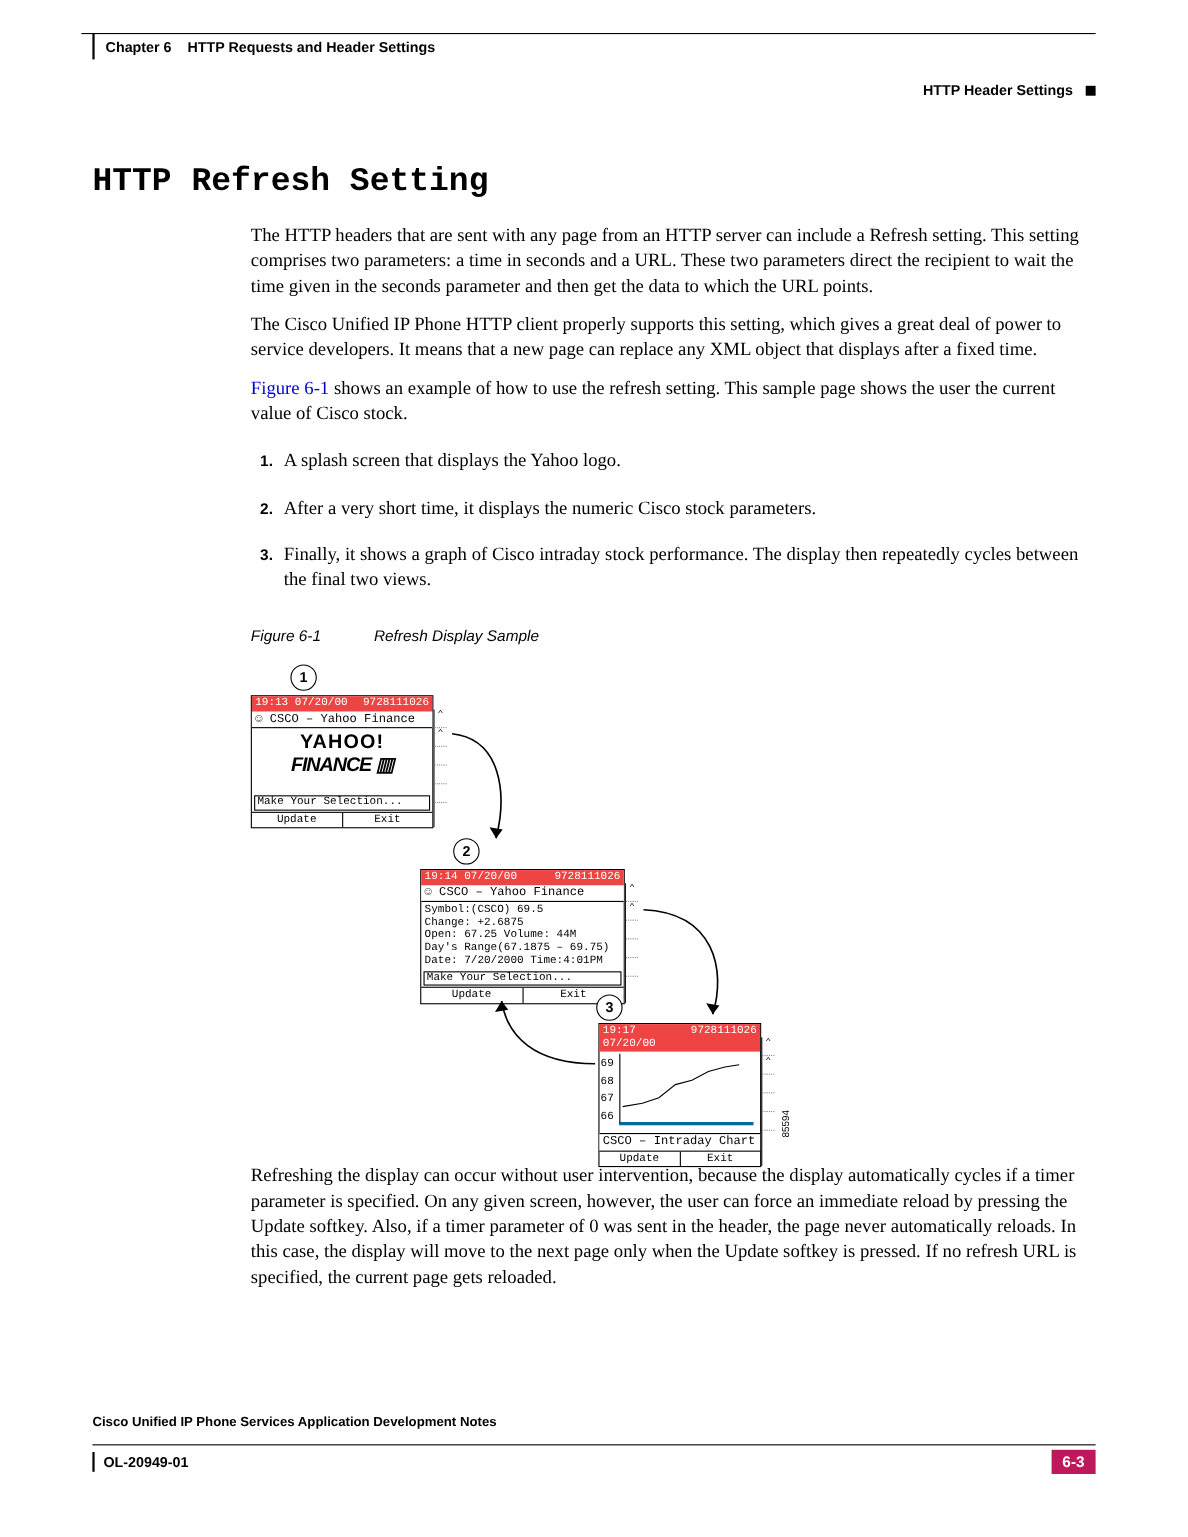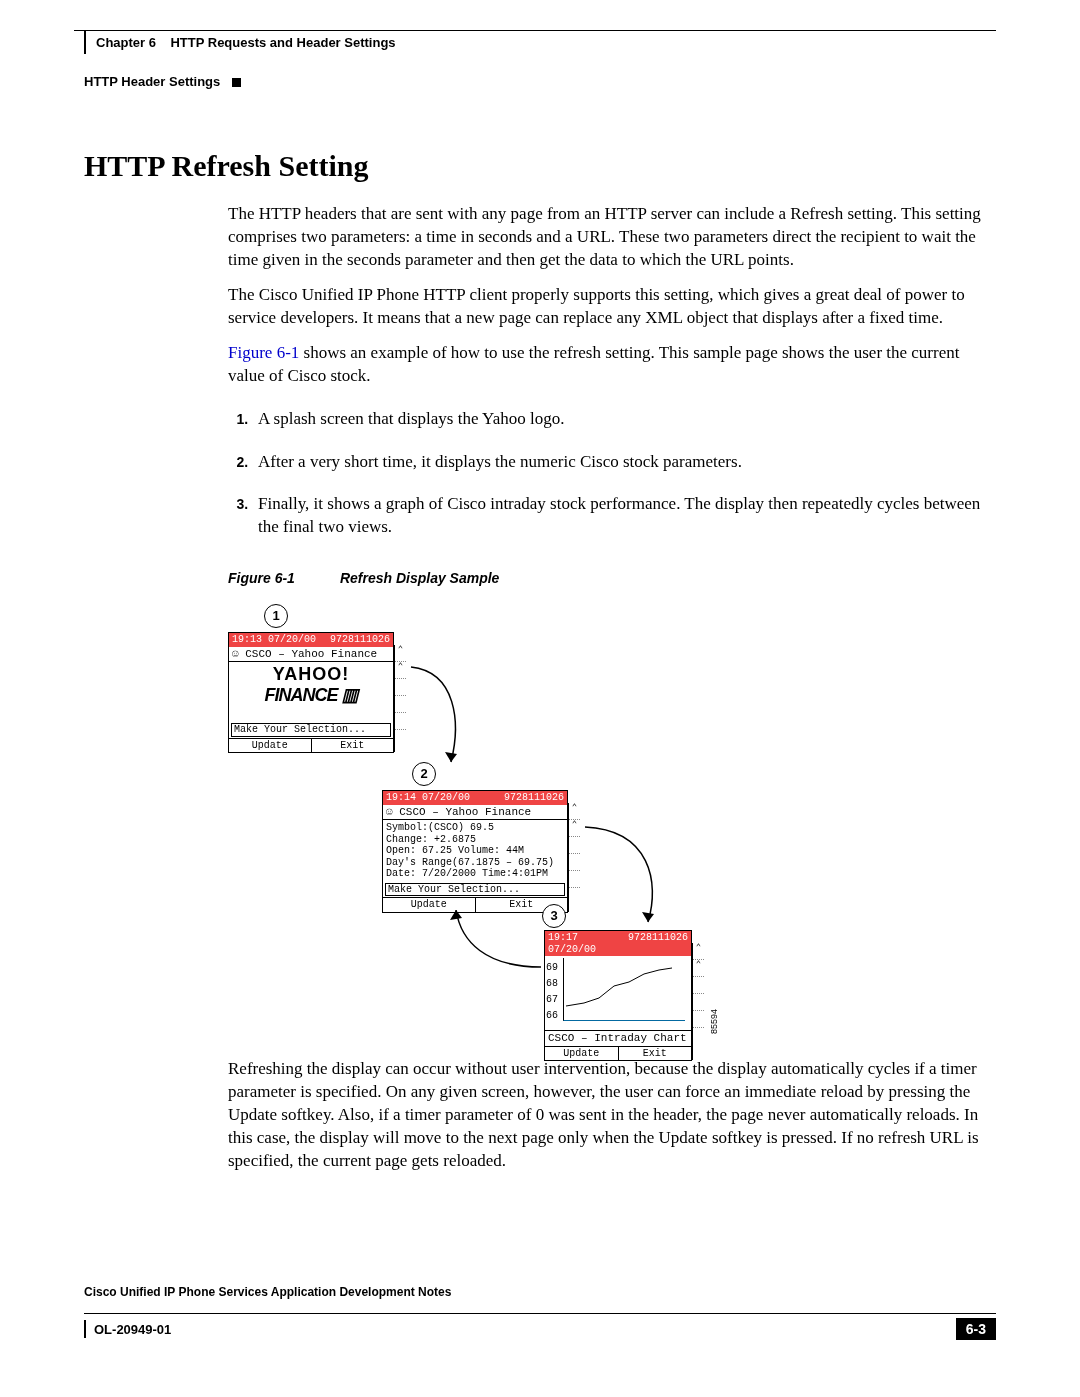--- a/index.html
+++ b/index.html
@@ -32,34 +32,35 @@
     align-items:flex-start;
   }
   .running-head .t{
     width:2px;
     height:24px;
     background:#000;
     margin-right:10px;
     margin-top:-5px;
   }
   .breadcrumb-right{
+    text-align:right;
     font-family:Arial,Helvetica,sans-serif;
     font-size:13px;
     font-weight:700;
     margin-top:20px;
   }
   .breadcrumb-right .sq{
     display:inline-block;
     width:9px;height:9px;
     background:#000;
     margin-left:8px;
     vertical-align:middle;
   }
   h1.section-title{
-    font-family:Liberation Serif, serif;
+    font-family:Liberation Mono, monospace;
     font-weight:700;
     font-size:30px;
     margin:60px 0 20px 0;
   }
   .body-text{
     margin-left:144px;
     font-size:17px;
     line-height:1.35;
   }
   .body-text p{margin:0 0 12px 0;}
@@ -67,21 +68,21 @@
   .body-text ol li{margin:20px 0;padding-left:6px;}
   .body-text ol li::marker{
     font-family:Arial,Helvetica,sans-serif;
     font-weight:700;
     font-size:14px;
   }
   .xref{color:#0000cc;}
   .figcap{
     font-family:Arial,Helvetica,sans-serif;
     font-style:italic;
-    font-weight:700;
+    font-weight:400;
     font-size:14px;
     margin:30px 0 16px 0;
   }
   .figcap .num{display:inline-block;min-width:108px;}
   .figure-area{
     position:relative;
     height:440px;
     margin-bottom:14px;
   }
   .phone-screen{
@@ -135,39 +136,39 @@
   }
   .yahoo-logo{
     font-family:Arial,sans-serif;font-weight:900;letter-spacing:1px;
     font-size:18px;color:#000;display:block;
   }
   .finance-logo{
     font-family:Arial,sans-serif;font-weight:900;font-style:italic;
     font-size:18px;color:#000;display:block;letter-spacing:-1px;
   }
   .chart-box{
-    position:relative;height:62px;border-bottom:1px solid #0369a1;border-left:1px solid #000;
+    position:relative;height:62px;border-bottom:3px solid #0369a1;border-left:1px solid #000;
     margin:2px 6px 0 18px;
   }
   .chart-box .ylab{
     position:absolute;left:-18px;font-size:10px;
   }
   .footer{
     position:absolute;left:84px;right:84px;bottom:30px;
     font-family:Arial,Helvetica,sans-serif;
   }
   .footer .rule{
     border-top:1px solid #000;margin-bottom:4px;
   }
   .footer .row{
     display:flex;justify-content:space-between;align-items:center;
     font-size:13px;font-weight:700;
   }
   .footer .pg{
-    background:#000000;color:#fff;padding:3px 10px;font-size:14px;
+    background:#be185d;color:#fff;padding:3px 10px;font-size:14px;
   }
   .footer .ftitle{
     text-align:left;font-size:12px;font-weight:700;margin-bottom:14px;
   }
   .footer .left-ol{
     display:flex;align-items:center;gap:8px;
   }
   .footer .left-ol .b{
     width:2px;height:18px;background:#000;
   }

